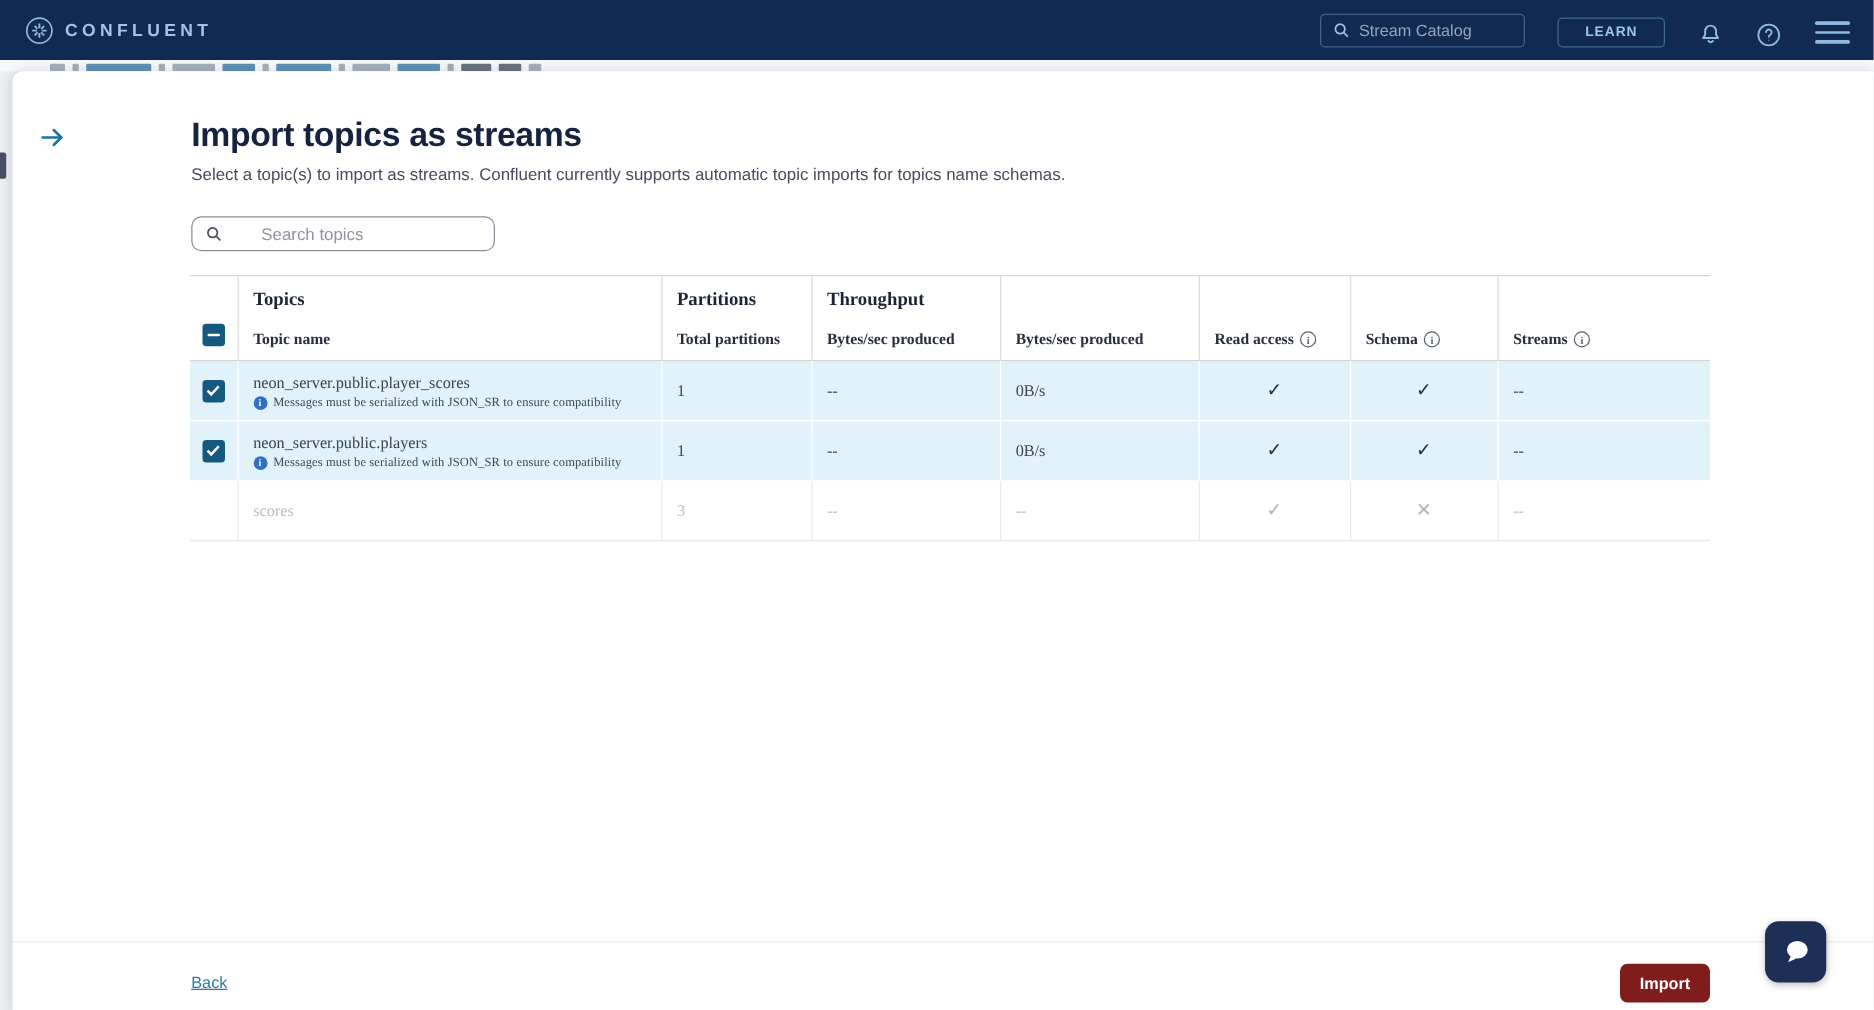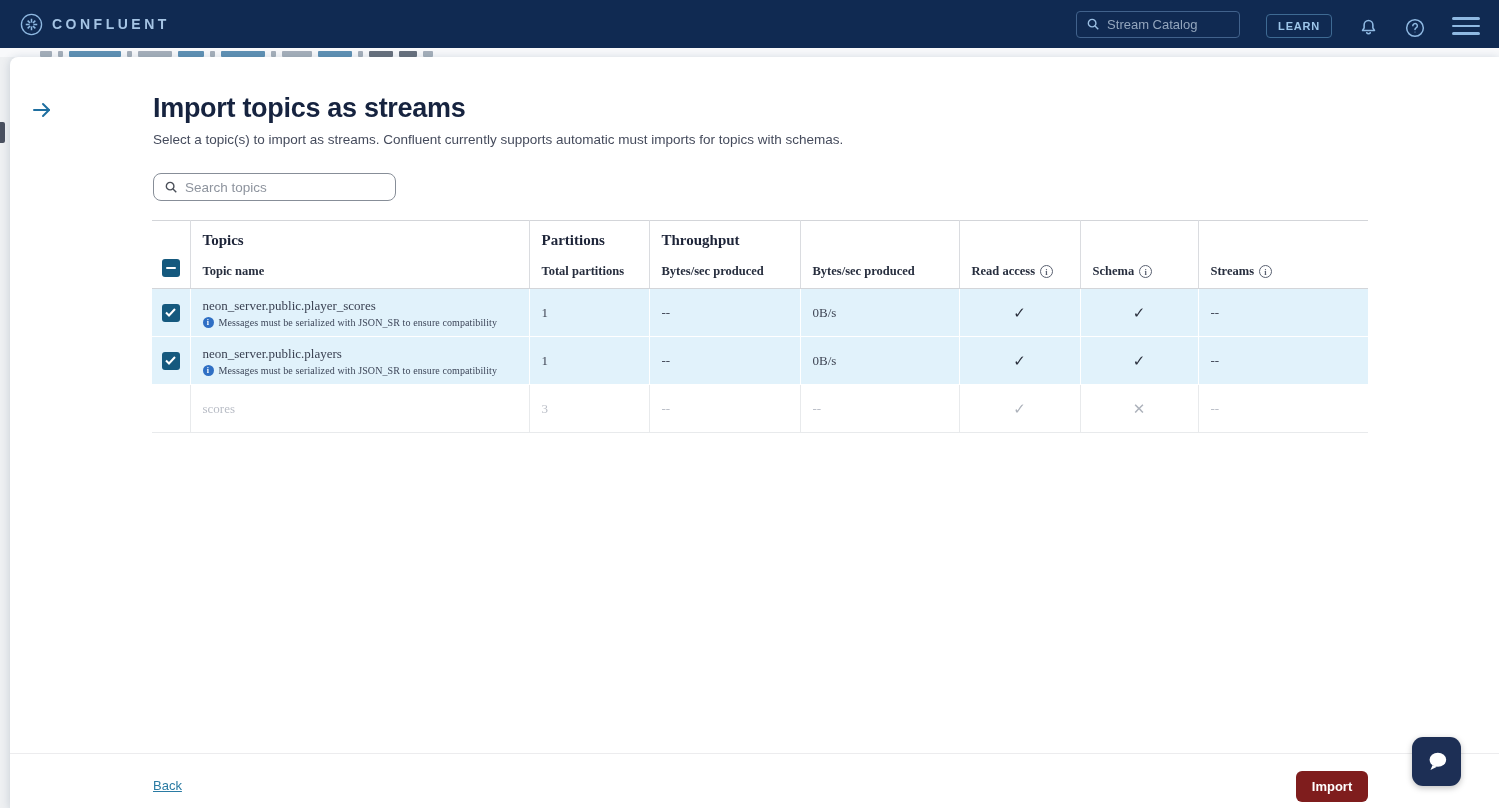--- a/index.html
+++ b/index.html
@@ -29,21 +29,21 @@
   .nav-search input {
     background:transparent; border:none; outline:none; width:110px;
     font-family:"Liberation Sans", sans-serif;
     font-size:13px; color:#cfe0f2;
   }
   .nav-search input::placeholder { color:#93a6bd; }
   .learn-btn {
     border:1px solid #3e6a93; border-radius:4px; background:transparent;
     color:#9dc6ea; font-family:"Liberation Sans", sans-serif;
     font-size:11px; font-weight:700; letter-spacing:0.8px;
-    padding:5px 11px; cursor:pointer;
+    padding:5px 21px; cursor:pointer;
   }
   .nav-icon { display:flex; align-items:center; cursor:pointer; }
   .burger { display:flex; flex-direction:column; gap:5px; cursor:pointer; padding:3px 1px; }
   .burger span { display:block; width:28px; height:2.5px; background:#8fb9e2; border-radius:2px; }
 
   
   .crumb-strip {
     position:absolute; left:0; top:48px; width:1499px; height:9px;
     background:#f8f9fb; overflow:hidden; padding:3px 0 0 40px;
     display:flex; gap:6px; align-items:flex-start;
@@ -76,21 +76,21 @@
     font-size:13.5px; color:#454b5c;
   }
   .topic-search {
     position:absolute; left:143px; top:116px; width:243px; height:28px;
     border:1px solid #878e98; border-radius:8px;
     display:flex; align-items:center; gap:7px; padding:0 10px; background:#fff;
   }
   .topic-search input {
     border:none; outline:none; width:190px; background:transparent;
     font-family:"Liberation Sans", sans-serif;
-    font-size:13.5px; color:#a16207;
+    font-size:13.5px; color:#a16207;margin-left:24px;
   }
   .topic-search input::placeholder { color:#8e949e; }
 
   
   .tbl-wrap { position:absolute; left:142px; top:163px; width:1216px;font-family:Liberation Serif, serif; }
   table { width:1216px; border-collapse:collapse; table-layout:fixed; }
   thead th {
     height:68px; vertical-align:top; text-align:left;
     border-top:1px solid #d3d5d9; border-bottom:1px solid #d3d5d9;
     border-right:1px solid #dadce0; padding:0;
@@ -238,21 +238,21 @@
 <div class="modal">
 
   <button class="collapse-arrow">
     <svg width="24" height="24" viewBox="0 0 24 24" fill="none" stroke="#1f6fa0" stroke-width="2" stroke-linecap="round" stroke-linejoin="round">
       <line x1="4" y1="12" x2="19" y2="12"></line>
       <polyline points="13,6 19,12 13,18"></polyline>
     </svg>
   </button>
 
   <h1 class="page-title">Import topics as streams</h1>
-  <div class="page-subtitle">Select a topic(s) to import as streams. Confluent currently supports automatic must imports for topics with schemas.</div>
+  <div class="page-subtitle">Select a topic(s) to import as streams. Confluent currently supports automatic topic imports for topics name schemas.</div>
 
   <div class="topic-search">
     <span style="display:flex;">
       <svg width="14" height="14" viewBox="0 0 24 24" fill="none" stroke="#4a4f58" stroke-width="2.4">
         <circle cx="10.5" cy="10.5" r="6.5"></circle>
           <line x1="15.5" y1="15.5" x2="21" y2="21"></line>
       </svg>
     </span>
     <input placeholder="Search topics" style="">
   </div>

